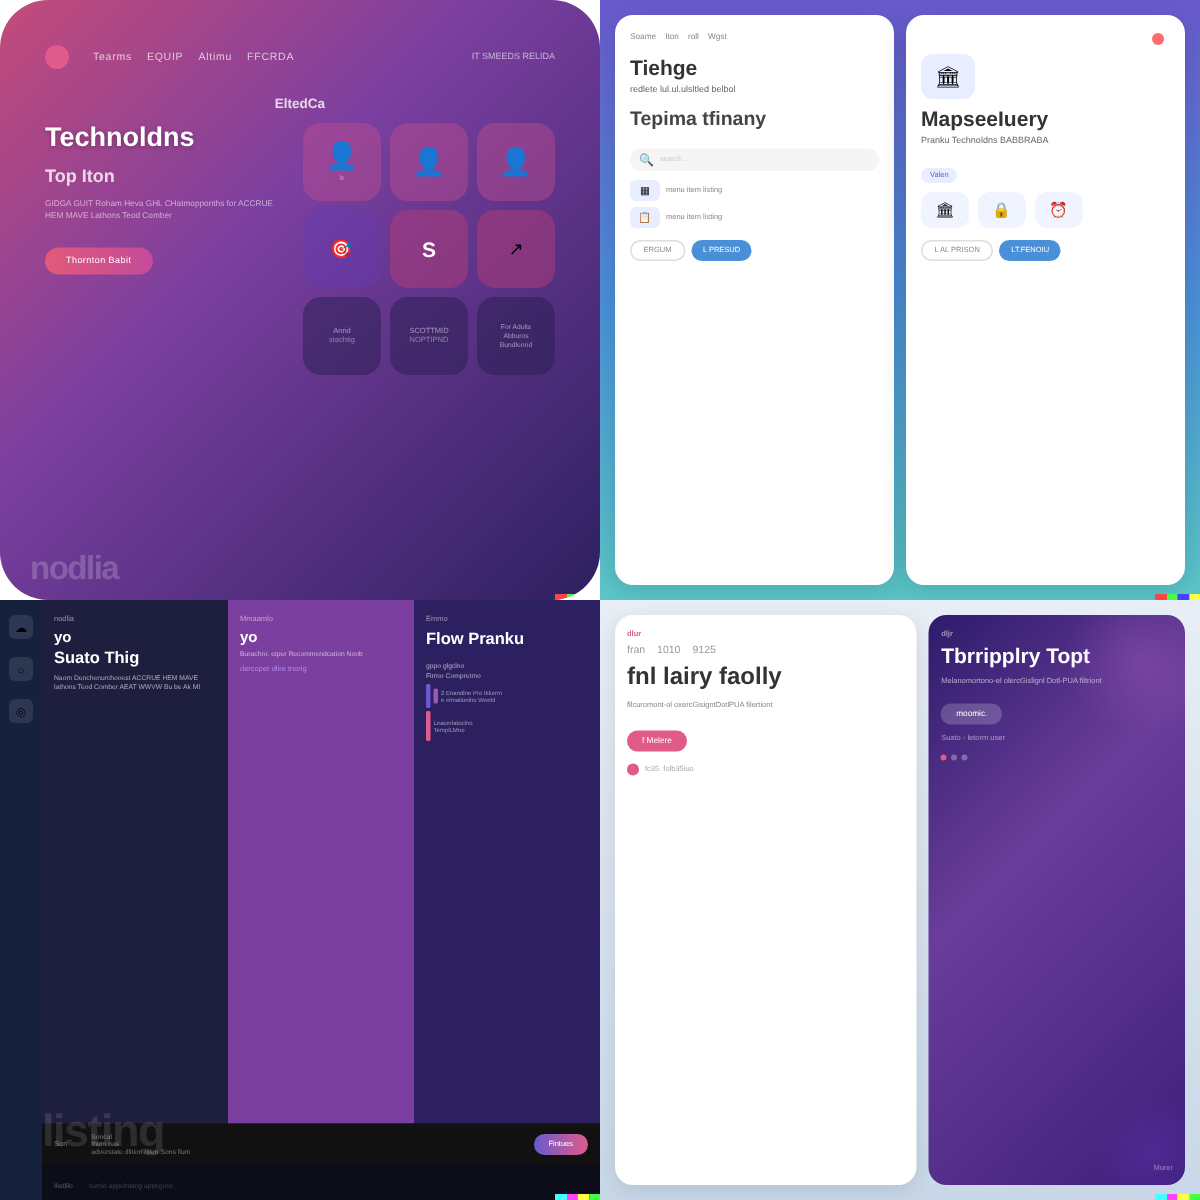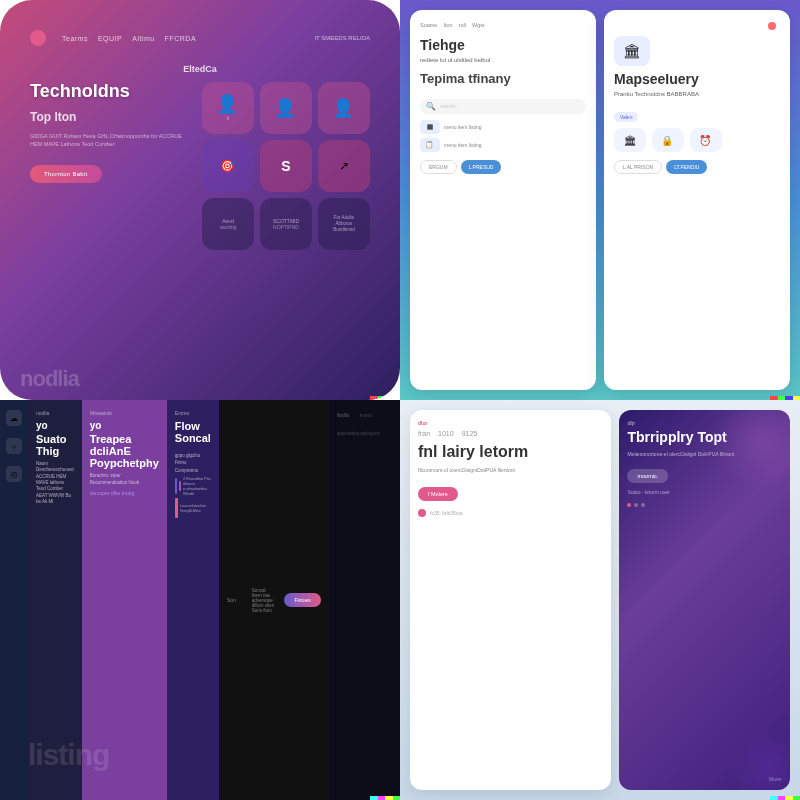--- a/index.html
+++ b/index.html
@@ -273,20 +273,21 @@
     .q3-strip-icon {
       width: 16px; height: 16px;
       background: rgba(255,255,255,0.1);
       border-radius: 4px;
       display: flex; align-items: center; justify-content: center;
       font-size: 8px;
     }
     .q3-main {
       flex: 1;
       display: flex;
+      flex-direction: column;
     }
     .q3-top {
       display: flex;
       gap: 0;
       flex: 1;
     }
     .q3-panel {
       flex: 1;
       padding: 10px 8px;
       display: flex;
@@ -615,27 +616,26 @@
     <div class="q3-top">
       <div class="q3-panel q3-panel-left">
         <div class="q3-panel-tag">nodlia</div>
         <div class="q3-panel-num">yo</div>
         <div class="q3-panel-title">Suato Thig</div>
         <div class="q3-panel-desc">Naom Denchenurchooest ACCRUE HEM MAVE lathons Teod Comber AEAT WWVW Bu be Ak Ml</div>
       </div>
       <div class="q3-panel q3-panel-mid">
         <div class="q3-panel-tag">Mmaamlo</div>
         <div class="q3-panel-num">yo</div>
-        <div class="q3-panel-title">Treapea dcliAnE Poypchetphy</div>
         <div class="q3-panel-desc">Burachro. etper Recommendcation Noob</div>
         <div class="q3-panel-link">dercoper dlire tnorig</div>
       </div>
       <div class="q3-panel q3-panel-right">
         <div class="q3-panel-tag">Emmo</div>
-        <div class="q3-panel-title">Flow Soncal</div>
+        <div class="q3-panel-title">Flow Pranku</div>
         <div style="margin-top:4px;">
           <div style="font-size:4.5px;color:rgba(255,255,255,0.6);line-height:1.6;">gppo glgclno</div>
           <div style="font-size:4.5px;color:rgba(255,255,255,0.6);line-height:1.6;">Firrno Compretmo</div>
           <div style="display:flex;align-items:center;gap:2px;margin:2px 0;">
             <div style="width:3px;height:16px;background:#6a5acd;border-radius:1px;"></div>
             <div style="width:3px;height:10px;background:#9b59b6;border-radius:1px;"></div>
             <div style="font-size:4px;color:rgba(255,255,255,0.5);">2 Enandlne Pro tkkerm<br>e elmationlno Weebl</div>
           </div>
           <div style="display:flex;align-items:center;gap:2px;">
             <div style="width:3px;height:20px;background:#e05a8a;border-radius:1px;"></div>
@@ -670,21 +670,21 @@
 </div>
 
 <div class="q4">
   <div class="q4-left-card">
     <div class="q4-tag">dlur</div>
     <div class="q4-nums">
       <span>fran</span>
       <span>1010</span>
       <span>9125</span>
     </div>
-    <div class="q4-title">fnl lairy letorm</div>
+    <div class="q4-title">fnl lairy faolly</div>
     <div class="q4-desc">fllcuromont-ol oxercGisigntDotlPUA filertiont</div>
     <button class="q4-btn">f Melere</button>
     <div style="display:flex;align-items:center;gap:4px;">
       <div style="width:8px;height:8px;border-radius:50%;background:#e05a8a;"></div>
       <div class="q4-small-info">fc35. folb35iuo</div>
     </div>
   </div>
   <div class="q4-right-card">
     <div class="q4-bg-circles"></div>
     <div style="position:absolute;bottom:-20px;right:-20px;width:80px;height:80px;border-radius:50%;background:radial-gradient(circle,rgba(100,50,180,0.4) 0%,transparent 70%);"></div>

